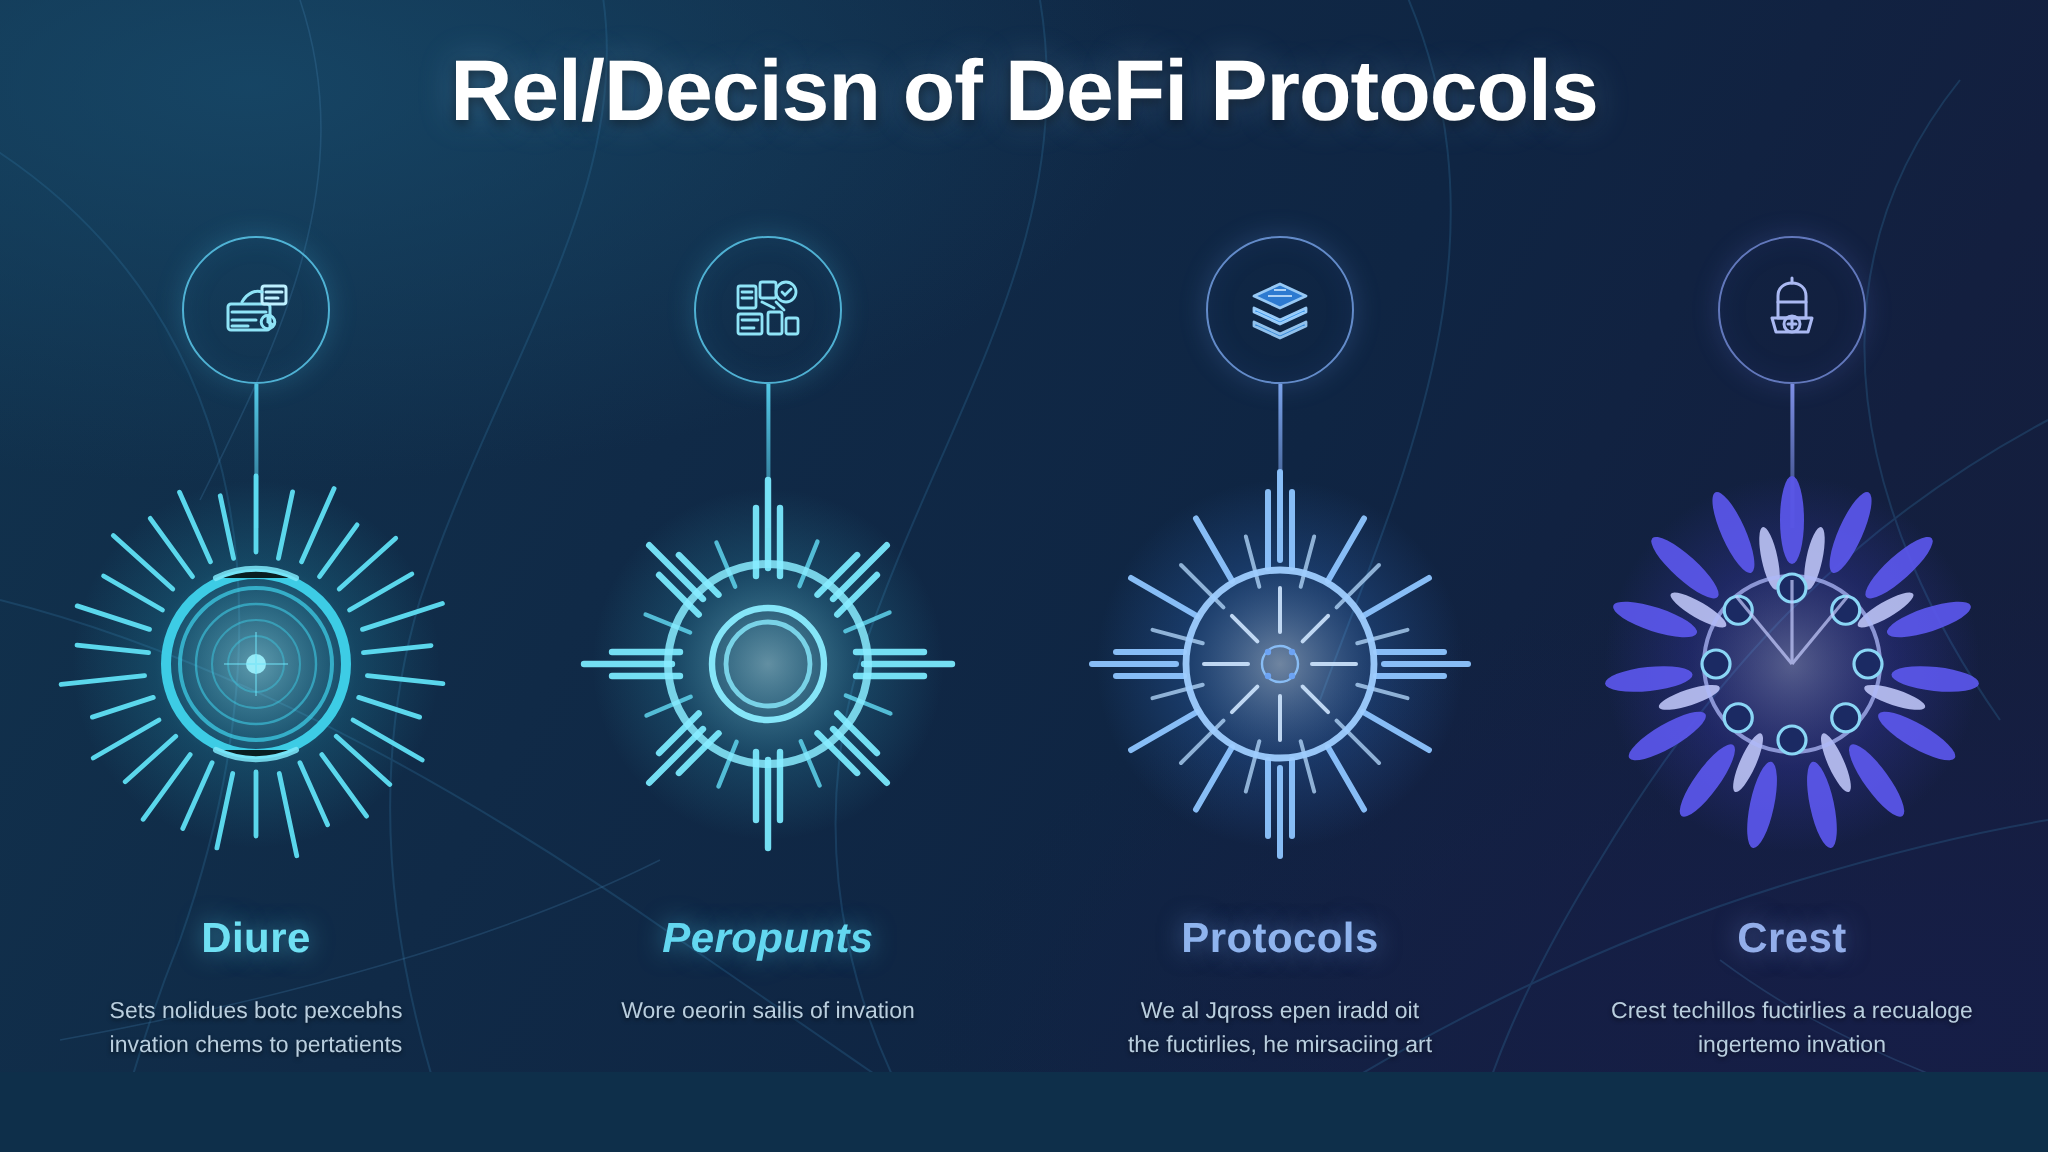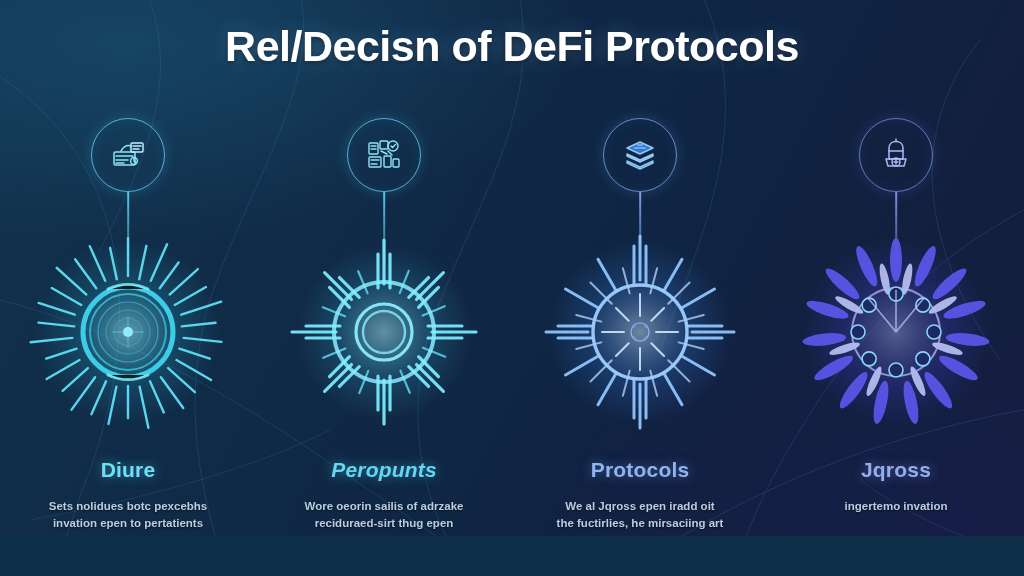--- a/index.html
+++ b/index.html
@@ -53,21 +53,21 @@
     font-size:21px;font-weight:bold;letter-spacing:0.2px;
   }
   .c1 .heading{color:#6fe0f3;text-shadow:0 0 12px rgba(90,215,240,0.55);}
   .c2 .heading{color:#63d7f0;text-shadow:0 0 12px rgba(80,205,240,0.55);font-style:italic;}
   .c3 .heading{color:#8fb4ee;text-shadow:0 0 12px rgba(120,165,240,0.5);}
   .c4 .heading{color:#93aeea;text-shadow:0 0 12px rgba(125,155,235,0.5);}
   .desc{
     position:absolute;top:498px;left:0;width:100%;text-align:center;
     font-size:11.5px;line-height:17px;color:#b9cede;
     text-shadow:0 1px 2px rgba(0,0,0,0.5);
-    padding:0 12px;box-sizing:border-box;font-weight:bold;
+    padding:0 12px;box-sizing:border-box;
   }
   .desc span{display:block;}
 </style>
 </head>
 <body>
 
 <div id="stage">
 
   <svg class="bg-lines" width="1024" height="576" viewBox="0 0 1024 576">
     <g fill="none" stroke="#2f6f9b" stroke-width="1" opacity="0.30">
@@ -227,21 +227,21 @@
           </g>
           <g stroke="#6fe4f8" stroke-width="1" opacity="0.5">
             <line x1="90" y1="100" x2="122" y2="100"></line>
             <line x1="106" y1="84" x2="106" y2="116"></line>
           </g>
         </svg>
       </div>
       <div class="heading">Diure</div>
       <div class="desc">
         <span>Sets nolidues botc pexcebhs</span>
-        <span>invation epen to pertatients</span>
+        <span>invation chems to pertatients</span>
       </div>
     </div>
 
     <div class="col c2">
       <div class="badge">
         <svg width="40" height="40" viewBox="0 0 40 40">
           <g fill="none" stroke="#8fe4f7" stroke-width="1.4" stroke-linecap="round">
             <rect x="5" y="8" width="9" height="11" rx="1"></rect>
             <line x1="7" y1="11" x2="12" y2="11"></line>
             <line x1="7" y1="14" x2="12" y2="14"></line>
@@ -339,22 +339,21 @@
           </g>
           <g fill="none" stroke="#8aecff">
             <circle cx="106" cy="100" r="50" stroke-width="4" opacity="0.85"></circle>
             <circle cx="106" cy="100" r="28" stroke-width="3.2" opacity="0.95"></circle>
             <circle cx="106" cy="100" r="21" stroke-width="2.4" opacity="0.8"></circle>
           </g>
         </svg>
       </div>
       <div class="heading">Peropunts</div>
       <div class="desc">
-        <span>Wore oeorin sailis of adrzake</span>
-        <span>reciduraed-sirt thug epen</span>
+        <span>Wore oeorin sailis of invation</span>
       </div>
     </div>
 
     <div class="col c3">
       <div class="badge">
         <svg width="40" height="40" viewBox="0 0 40 40">
           <g stroke="#9fd2ff" stroke-width="1.4" stroke-linejoin="round">
             <path d="M20,7 L33,13 L20,19 L7,13 Z" fill="#2f7fd8" opacity="0.95"></path>
             <path d="M7,20 L20,26 L33,20" fill="none"></path>
             <path d="M7,19 L20,25 L33,19 L33,21 L20,27 L7,21 Z" fill="#3a93e8" opacity="0.95"></path>
@@ -620,20 +619,21 @@
                 <circle cx="106" cy="62" r="7" fill="#1b2a63" stroke="#8ad6f5" stroke-width="1.6"></circle>
               </g>
           </g>
           <g stroke="#c6cdff" stroke-width="1.6" fill="none" opacity="0.7">
             <path d="M106,100 L78,66"></path>
             <path d="M106,100 L134,66"></path>
             <path d="M106,100 L106,58"></path>
           </g>
         </svg>
       </div>
-      <div class="heading">Jqross</div>
+      <div class="heading">Crest</div>
       <div class="desc">
+        <span>Crest techillos fuctirlies a recualoge</span>
         <span>ingertemo invation</span>
       </div>
     </div>
 
   </div>
 </div>
 
 </body></html>

